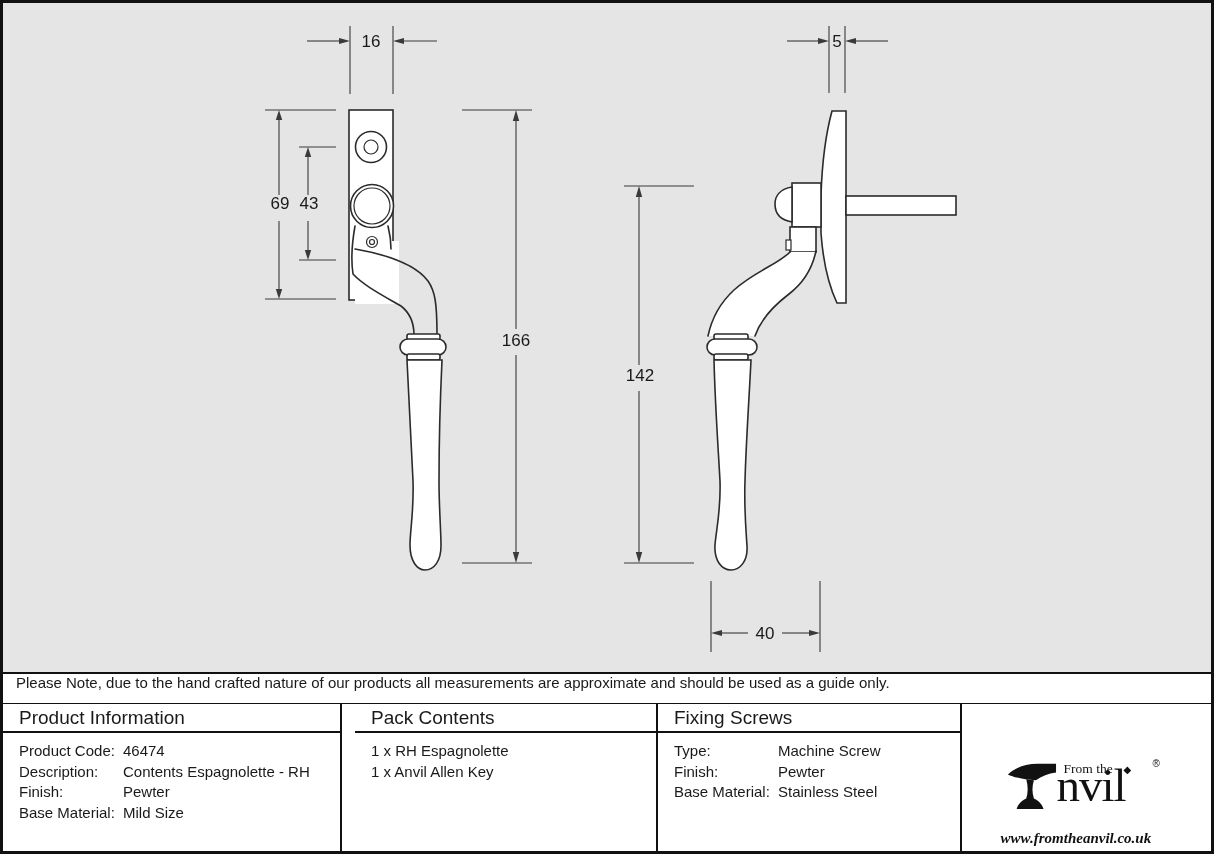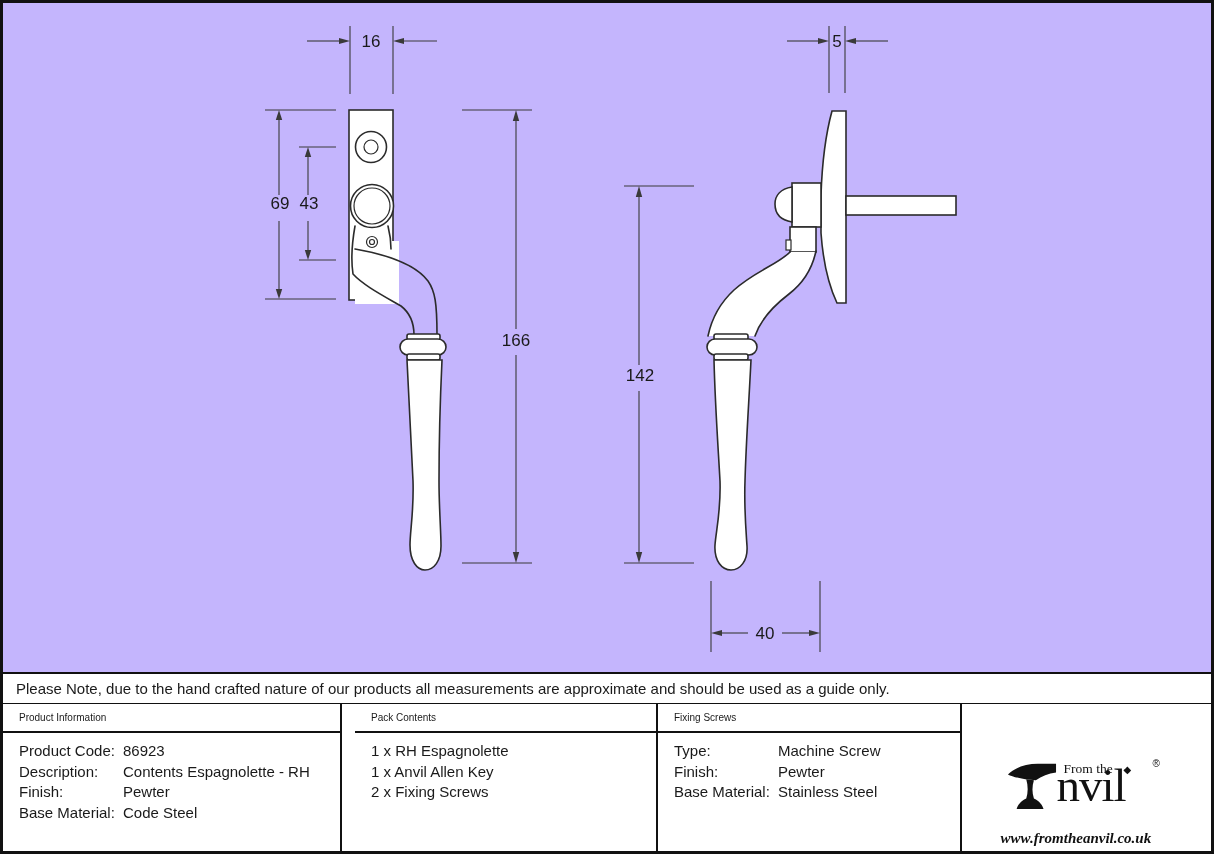--- a/index.html
+++ b/index.html
@@ -3,48 +3,48 @@
 <meta charset="utf-8">
 <style>
   html, body { margin:0; padding:0; overflow:hidden; }
   body {
     width:1214px; height:854px; position:relative; background:#ffffff;
     font-family:"Liberation Sans", sans-serif; color:#1a1a1a;
     -webkit-font-smoothing:antialiased;
   }
   .sheet {
     position:absolute; inset:0; box-sizing:border-box;
-    border:3px solid #111; background:#c4b5fd;
+    border:3px solid #111; background:#e5e5e5;
   }
   svg.drawing { position:absolute; top:0; left:0; }
   .outline  { fill:#ffffff; stroke:#2b2b2b; stroke-width:1.6; }
   .outline2 { fill:none;    stroke:#2b2b2b; stroke-width:1.6; stroke-linecap:round; }
   .thin     { fill:#ffffff; stroke:#2b2b2b; stroke-width:1.2; }
   .cover    { fill:#ffffff; stroke:none; }
   .dim      { stroke:#3a3a3a; stroke-width:1.1; fill:none; }
   .ah       { fill:#3a3a3a; stroke:none; }
   .dimtext  { font-family:"Liberation Sans", sans-serif; font-size:17px; fill:#1a1a1a; }
 
   .note-row {
     position:absolute; left:0; right:0; top:669px; height:33px; box-sizing:border-box;
     border-top:2.5px solid #111; border-bottom:2.5px solid #111;
-    display:flex; align-items:center; padding-left:13px; font-size:15px; background:#fff;
+    display:flex; padding-left:13px; font-size:15px; background:#fff;
   }
   .info-table {
     position:absolute; left:0; right:0; top:701px; bottom:0; display:flex; background:#fff;
   }
   .col { box-sizing:border-box; }
   .col-sep { border-right:2.5px solid #111; }
   .col-1 { width:339px; }
   .col-2 { width:316px;padding-left:13px; }
   .col-3 { width:304px; }
   .col-4 { flex:1; display:flex; justify-content:center; align-items:flex-start; }
   .col-header {
     height:27px; box-sizing:content-box; border-bottom:2.5px solid #111;
-    display:flex; align-items:center; padding-left:16px; font-size:10px;
+    display:flex; align-items:center; padding-left:16px; font-size:19px;
   }
   .col-body { padding:8px 0 0 16px; font-size:15px; line-height:20.5px; }
   .kv-row { display:grid; grid-template-columns:104px auto; }
   .pc-item { display:block; }
 
   .logo-box { position:relative; width:160px; height:74px; margin-top:54px; }
   .anvil-svg { position:absolute; left:0; top:2px; width:50px; height:50px; }
   .logo-fromthe {
     position:absolute; left:57px; top:3px;
     font-family:"Liberation Serif", serif; font-size:13.5px; color:#111;
@@ -168,45 +168,44 @@
 
   <div class="info-table">
 
     <div class="col col-1 col-sep">
       <div class="col-header">
         <span>Product Information</span>
       </div>
       <div class="col-body">
         <div class="kv-row">
           <span class="k">Product Code:</span>
-          <span class="v">86923</span>
+          <span class="v">46474</span>
         </div>
         <div class="kv-row">
           <span class="k">Description:</span>
           <span class="v">Contents Espagnolette - RH</span>
         </div>
         <div class="kv-row">
           <span class="k">Finish:</span>
           <span class="v">Pewter</span>
         </div>
         <div class="kv-row">
           <span class="k">Base Material:</span>
-          <span class="v">Code Steel</span>
+          <span class="v">Mild Size</span>
         </div>
       </div>
     </div>
 
     <div class="col col-2 col-sep">
       <div class="col-header">
         <span>Pack Contents</span>
       </div>
       <div class="col-body">
         <span class="pc-item">1 x RH Espagnolette</span>
         <span class="pc-item">1 x Anvil Allen Key</span>
-        <span class="pc-item">2 x Fixing Screws</span>
       </div>
     </div>
 
     <div class="col col-3 col-sep">
       <div class="col-header">
         <span>Fixing Screws</span>
       </div>
       <div class="col-body">
         <div class="kv-row">
           <span class="k">Type:</span>

